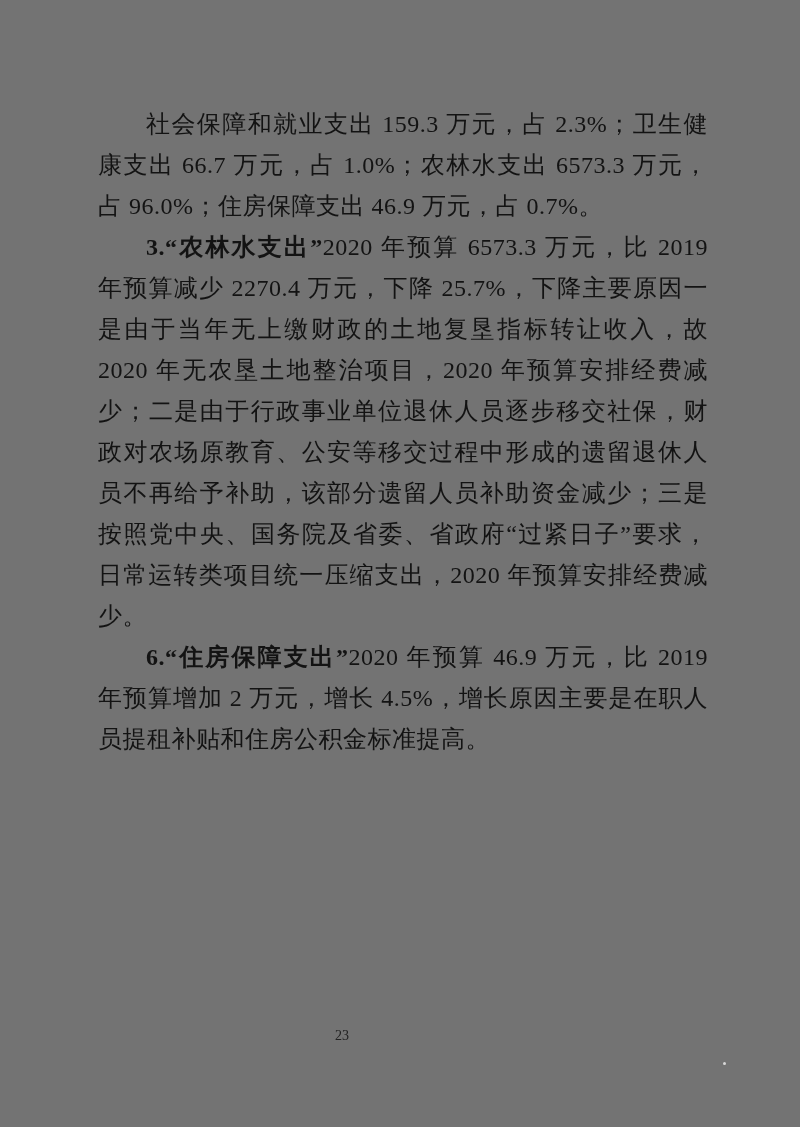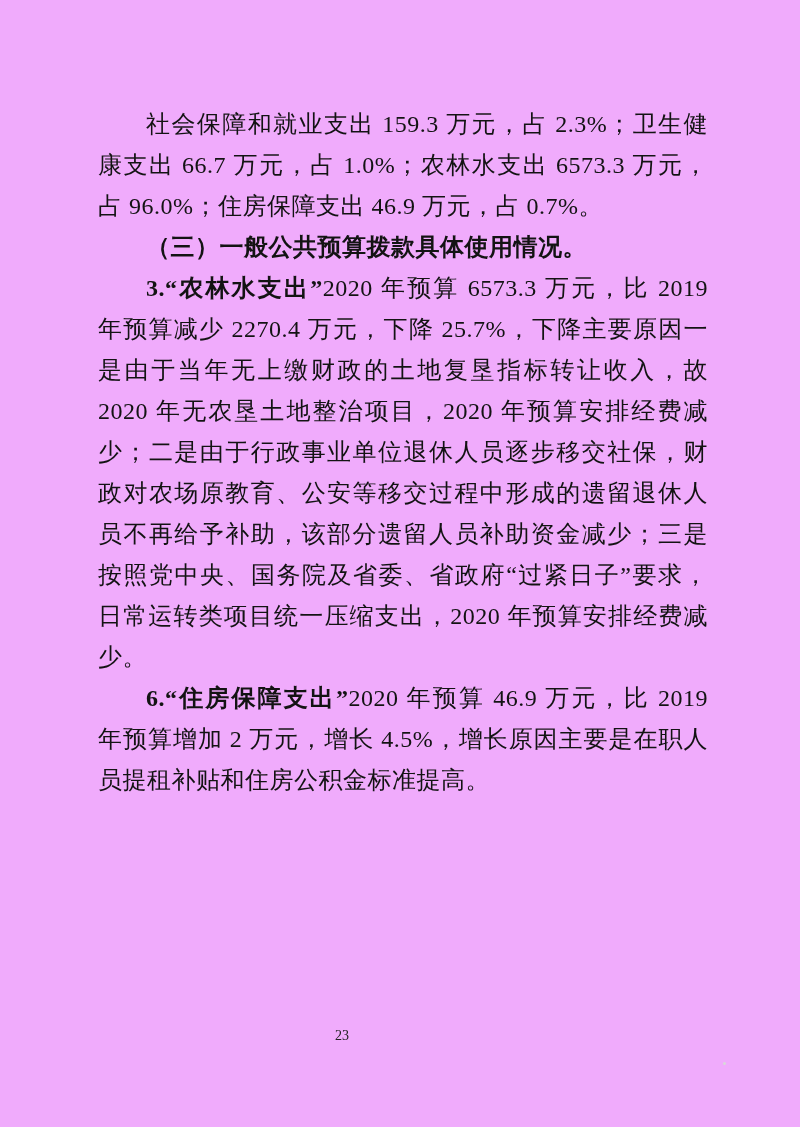--- a/index.html
+++ b/index.html
@@ -11,21 +11,21 @@
     height: 1127px;
     background: #fefefe;
     position: relative;
     font-family: "Liberation Serif", "DejaVu Serif", serif;
     color: #131313;
     overflow: hidden;
   }
   .doc-page {
     position: absolute;
     inset: 0;
-    background: #f0abfc;
+    background: #737373;
   }
   .text-block {
     position: absolute;
     left: 98px;
     top: 104px;
     width: 610px;
     font-size: 24px;
     line-height: 41px;
     text-align: justify;
     letter-spacing: 0.5px;
@@ -64,21 +64,20 @@
 </style>
 </head>
 <body>
 
 <div class="doc-page">
 
   <div class="text-block">
 
     <p class="para"><span>社会保障和就业支出 159.3 万元，占 2.3%；卫生健康支出 66.7 万元，占 1.0%；农林水支出 6573.3 万元，占 96.0%；住房保障支出 46.9 万元，占 0.7%。</span></p>
 
-    <p class="para-heading"><span>（三）一般公共预算拨款具体使用情况。</span></p>
 
 
 
     <p class="para"><span class="lead">3.“农林水支出”</span><span>2020 年预算 6573.3 万元，比 2019 年预算减少 2270.4 万元，下降 25.7%，下降主要原因一是由于当年无上缴财政的土地复垦指标转让收入，故 2020 年无农垦土地整治项目，2020 年预算安排经费减少；二是由于行政事业单位退休人员逐步移交社保，财政对农场原教育、公安等移交过程中形成的遗留退休人员不再给予补助，该部分遗留人员补助资金减少；三是按照党中央、国务院及省委、省政府“过紧日子”要求，日常运转类项目统一压缩支出，2020 年预算安排经费减少。</span></p>
 
     <p class="para"><span class="lead">6.“住房保障支出”</span><span>2020 年预算 46.9 万元，比 2019 年预算增加 2 万元，增长 4.5%，增长原因主要是在职人员提租补贴和住房公积金标准提高。</span></p>
 
   </div>
 
   <div class="page-number">23</div>

